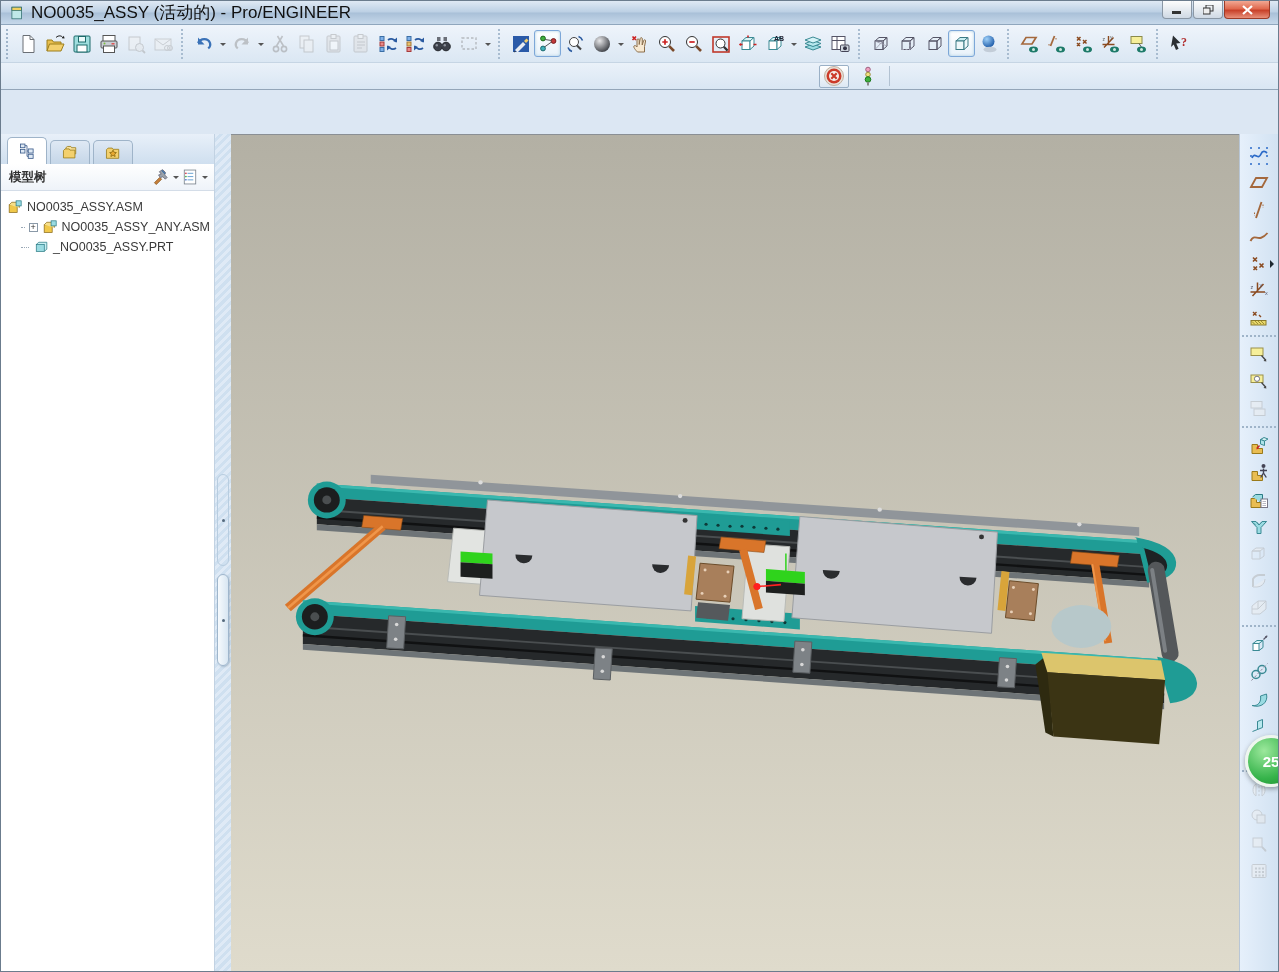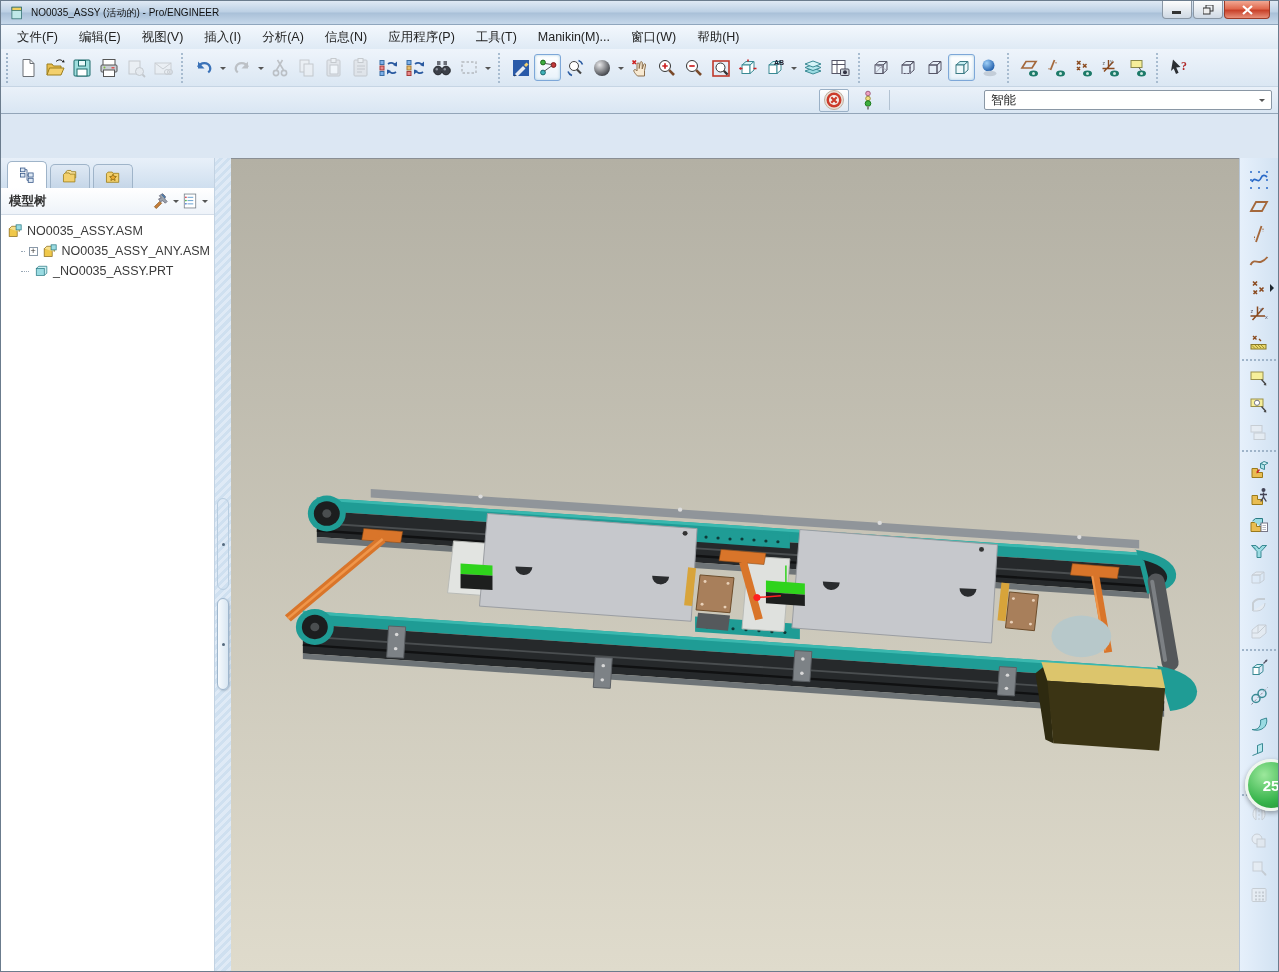--- a/index.html
+++ b/index.html
@@ -2,21 +2,21 @@
 <html style="--viewport_top: #b3b0a4; --viewport_bottom: #dfdbcc; --belt_teal: #1f9c95; --belt_teal_light: #3ab8af; --rail_dark: #26292b; --rail_gray: #90959a; --plate_gray: #c6c8cc; --plate_edge: #999ca1; --rod_orange: #d9752a; --sensor_green: #2fd31c; --block_brown: #a87f5b; --motor_top: #dcc56c; --motor_body: #3b3414; --dome_gray: #b7c8ca; --marker_red: #ff2020; --badge_green: #35b34a;"><head>
 <meta charset="utf-8">
 <style>
   html,body{margin:0;padding:0;background:#9aa7b5;}
   *{box-sizing:border-box;}
   .app{width:1279px;height:972px;display:flex;flex-direction:column;overflow:hidden;position:relative;
        font-family:"Liberation Sans",sans-serif;background:#dce7f3;border:1px solid #6b7c8d;}
   
   .titlebar{height:24px;flex:0 0 24px;display:flex;align-items:center;gap:6px;padding:0 8px;
     background:linear-gradient(#dfe9f4,#bcd0e4 48%,#a9c0d8 52%,#c6d8ea);border-bottom:1px solid #8fa6bd;}
-  .title-text{font-size:10px;color:#111;}
+  .title-text{font-size:17px;color:#111;}
   .win-controls{margin-left:auto;display:flex;align-self:flex-start;}
   .win-btn{width:30px;height:18px;border:1px solid #8a97a5;border-top:none;border-radius:0 0 4px 4px;
     background:linear-gradient(#fdfdfd,#cfd9e4);display:flex;align-items:center;justify-content:center;margin-left:1px;}
   .win-btn.close{width:46px;background:linear-gradient(#f2a893,#e06a4f 45%,#c8412a 55%,#e8907a);border-color:#9c3b28;}
   
   .menubar{height:24px;flex:0 0 24px;display:flex;align-items:center;padding:0 6px;gap:1px;
     background:linear-gradient(#f3f8fd,#dfeaf5);font-size:12.5px;color:#222;}
   .menu-item{padding:3px 10px;border-radius:2px;white-space:nowrap;}
   
   .toolbar{height:38px;flex:0 0 38px;display:flex;align-items:center;padding:0 2px;
@@ -112,33 +112,20 @@
           </svg>
       </div>
       <div class="win-btn close">
         <svg width="11" height="10" viewBox="0 0 11 10">
             <path d="M1 1l9 8M10 1L1 9" stroke="#fff" stroke-width="2.2"></path>
           </svg>
       </div>
     </div>
   </div>
 
-  <div class="menubar" id="menubar">
-      <div class="menu-item">文件(F)</div>
-      <div class="menu-item">编辑(E)</div>
-      <div class="menu-item">视图(V)</div>
-      <div class="menu-item">插入(I)</div>
-      <div class="menu-item">分析(A)</div>
-      <div class="menu-item">信息(N)</div>
-      <div class="menu-item">应用程序(P)</div>
-      <div class="menu-item">工具(T)</div>
-      <div class="menu-item">Manikin(M)...</div>
-      <div class="menu-item">窗口(W)</div>
-      <div class="menu-item">帮助(H)</div>
-    </div>
 
   <div class="toolbar" id="toolbar-main">
       <div class="grip"></div>
       <div class="tb-group">
         <div class="tb-btn">
           <span class="ic">
             <svg viewBox="0 0 22 22" width="22" height="22">
               <path d="M6 2.5h7l4 4V19.5H6z" fill="#fff" stroke="#6a6f75"></path>
               <path d="M13 2.5v4h4" fill="none" stroke="#6a6f75"></path>
             </svg>
@@ -566,24 +553,20 @@
             <svg viewBox="0 0 22 22" width="22" height="22">
               <circle cx="11" cy="4.5" r="2.3" fill="#f0a0c0" stroke="#a06080"></circle>
               <circle cx="11" cy="9.5" r="2.3" fill="#f0e080" stroke="#a09040"></circle>
               <circle cx="11" cy="14.5" r="2.8" fill="#3fae3f" stroke="#1a7a1a"></circle>
               <rect x="10" y="17" width="2" height="3.5" fill="#888"></rect>
             </svg>
           </span>
         </div>
       </div>
     <div class="v-sep"></div>
-    <div class="combo">
-      <span>智能</span>
-      <span class="caret"></span>
-    </div>
   </div>
 
   <div class="main">
 
     <div class="left-panel">
       <div class="panel-tabs" id="panel-tabs">
           <div class="panel-tab active">
             <span class="ic">
               <svg viewBox="0 0 22 22" width="18" height="18">
                 <g fill="#dfe9f4" stroke="#3a5a8a">

